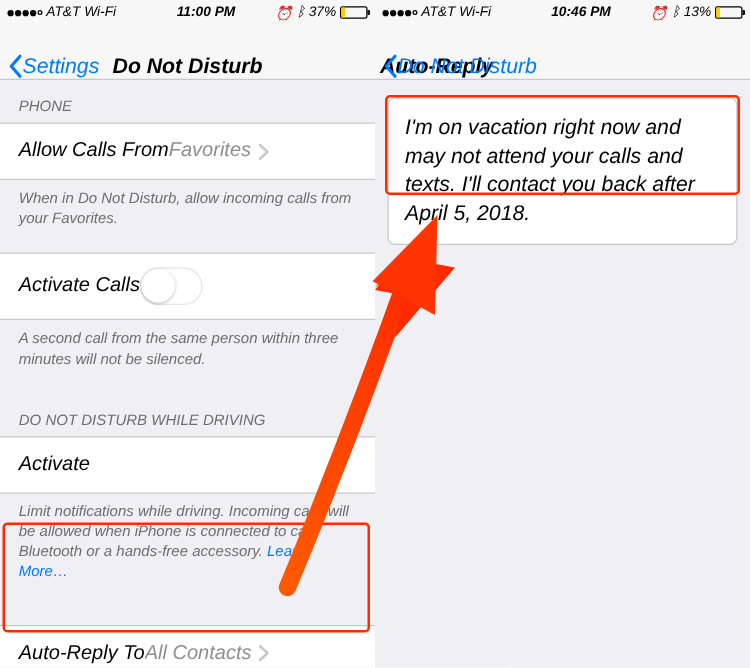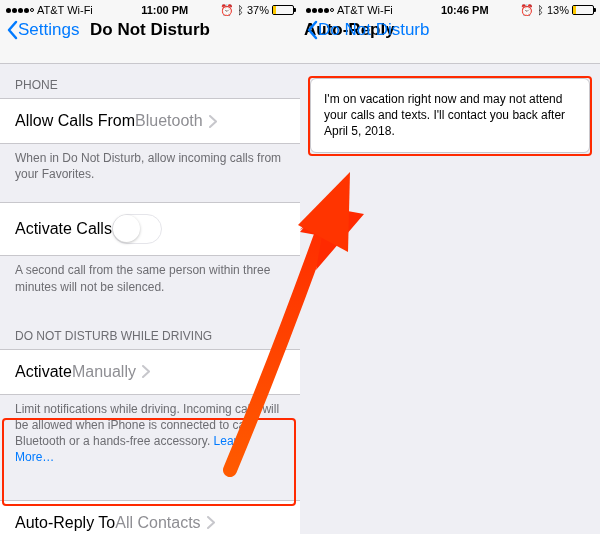--- a/index.html
+++ b/index.html
@@ -1,53 +1,53 @@
 <!DOCTYPE html>
 <html><head>
 <meta charset="utf-8">
 <style>
   * { box-sizing: border-box; margin: 0; padding: 0; }
   html, body { width: 600px; height: 534px; font-family: -apple-system, "Helvetica Neue", Arial, sans-serif; overflow: hidden; background: #fff; }
-  .wrap { position: relative; width: 600px; height: 396px; }
+  .wrap { position: relative; width: 600px; height: 396px; font-style: italic; }
   .phone { position: absolute; top: 0; width: 300px; height: 534px; background: #efeff4; overflow: hidden; }
   .left { left: 0; }
   .right { left: 300px; }
 
   .statusbar { height: 20px; background: #f7f7f7; display: flex; align-items: center; justify-content: space-between; padding: 0 6px; font-size: 11px; font-weight: 500; color: #000; }
   .sb-left, .sb-right { display: flex; align-items: center; gap: 3px; }
   .sb-time { font-weight: 600; margin-left: 16px; }
   .dots { display: flex; gap: 1px; }
   .dots span { width: 5px; height: 5px; border-radius: 50%; background: #000; }
   .dots span.empty { background: none; border: 1px solid #000; width:4px; height:4px;}
   .battery { width: 22px; height: 10px; border: 1px solid #000; border-radius: 2px; position: relative; }
   .battery::after { content: ''; position: absolute; right: -3px; top: 2px; width: 2px; height: 4px; background: #000; border-radius: 0 1px 1px 0; }
   .battery .fill { height: 100%; background: #ffcc00; }
 
-  .navbar { height: 44px; background: #f7f7f7; border-bottom: 1px solid #c8c7cc; position: relative; display: flex; align-items: flex-start; }
+  .navbar { height: 44px; background: #f7f7f7; border-bottom: 1px solid #c8c7cc; position: relative; display: flex; align-items: flex-end; }
   .nav-back { position: absolute; left: 6px; display: flex; align-items: center; color: #007aff; font-size: 17px; }
   .nav-back svg { width: 12px; height: 20px; }
   .nav-title { margin: 0 auto; font-size: 17px; font-weight: 600; color: #000; }
   .right .nav-title { margin: 0 0 0 4px; }
 
   .section-header { font-size: 12px; color: #6d6d72; padding: 14px 15px 6px; text-transform: uppercase; }
   .section-footer { font-size: 12px; color: #6d6d72; padding: 6px 15px 20px; line-height: 1.35; }
   .section-footer .link { color: #007aff; }
 
   .cell-group { background: #fff; border-top: 1px solid #c8c7cc; border-bottom: 1px solid #c8c7cc; }
   .cell { min-height: 44px; padding: 11px 15px; display: flex; align-items: center; position: relative; }
   .cell + .cell::before { content: ''; position: absolute; top: 0; left: 15px; right: 0; height: 1px; background: #c8c7cc; }
   .cell-label { font-size: 16px; color: #000; white-space: nowrap; }
   .cell-value { font-size: 16px; color: #8e8e93; display: flex; align-items: center; gap: 6px; max-width: 180px; overflow: hidden; text-overflow: ellipsis; white-space: nowrap; }
   .chev { color: #c7c7cc; flex-shrink: 0; }
   .chev svg { width: 8px; height: 13px; display: block; }
 
   .toggle { width: 50px; height: 30px; border-radius: 15px; background: #fff; border: 1.5px solid #e5e5ea; position: relative; }
   .toggle .knob { position: absolute; left: 0; top: 0; width: 27px; height: 27px; border-radius: 50%; background: #fff; box-shadow: 0 1px 3px rgba(0,0,0,0.25); }
 
-  .message-card { margin: 14px 10px; background: #fff; border: 1px solid #c8c7cc; border-radius: 6px; padding: 12px 13px; font-size: 12px; line-height: 1.35; color: #000; }
+  .message-card { margin: 14px 10px; background: #fff; border: 1px solid #c8c7cc; border-radius: 6px; padding: 12px 13px; font-size: 17px; line-height: 1.35; color: #000; }
 
   .highlight-bottom { position: absolute; border: 2.5px solid #ff2a00; border-radius: 4px; pointer-events: none; }
 
   .arrow-layer { position: absolute; top:0; left:0; width:600px; height:534px; pointer-events:none; }
 </style>
 </head>
 <body>
 
 <div class="wrap">
 
@@ -81,21 +81,21 @@
         <span>Settings</span>
       </div>
       <div class="nav-title">Do Not Disturb</div>
     </div>
 
     <div class="section-header">PHONE</div>
     <div class="cell-group">
       <div class="cell">
         <span class="cell-label">Allow Calls From</span>
         <span class="cell-value">
-            <span>Bluetooth</span>
+            <span>Favorites</span>
             <span class="chev">
               <svg viewBox="0 0 8 13">
                 <path d="M1 1 L7 6.5 L1 12" stroke="#c7c7cc" stroke-width="2" fill="none" stroke-linecap="round"></path>
               </svg>
             </span>
           </span>
       </div>
     </div>
     <div class="section-footer">When in Do Not Disturb, allow incoming calls from your Favorites.</div>
 
@@ -106,28 +106,20 @@
             <div class="knob"></div>
           </div>
       </div>
     </div>
     <div class="section-footer">A second call from the same person within three minutes will not be silenced.</div>
 
     <div class="section-header">DO NOT DISTURB WHILE DRIVING</div>
     <div class="cell-group">
       <div class="cell">
         <span class="cell-label">Activate</span>
-        <span class="cell-value">
-            <span>Manually</span>
-            <span class="chev">
-              <svg viewBox="0 0 8 13">
-                <path d="M1 1 L7 6.5 L1 12" stroke="#c7c7cc" stroke-width="2" fill="none" stroke-linecap="round"></path>
-              </svg>
-            </span>
-          </span>
       </div>
     </div>
     <div class="section-footer"><span>Limit notifications while driving. Incoming calls will be allowed when iPhone is connected to car Bluetooth or a hands-free accessory. </span><span class="link">Learn More…</span></div>
 
     <div class="cell-group" style="margin-top:14px">
       <div class="cell">
         <span class="cell-label">Auto-Reply To</span>
         <span class="cell-value">
             <span>All Contacts</span>
             <span class="chev">

